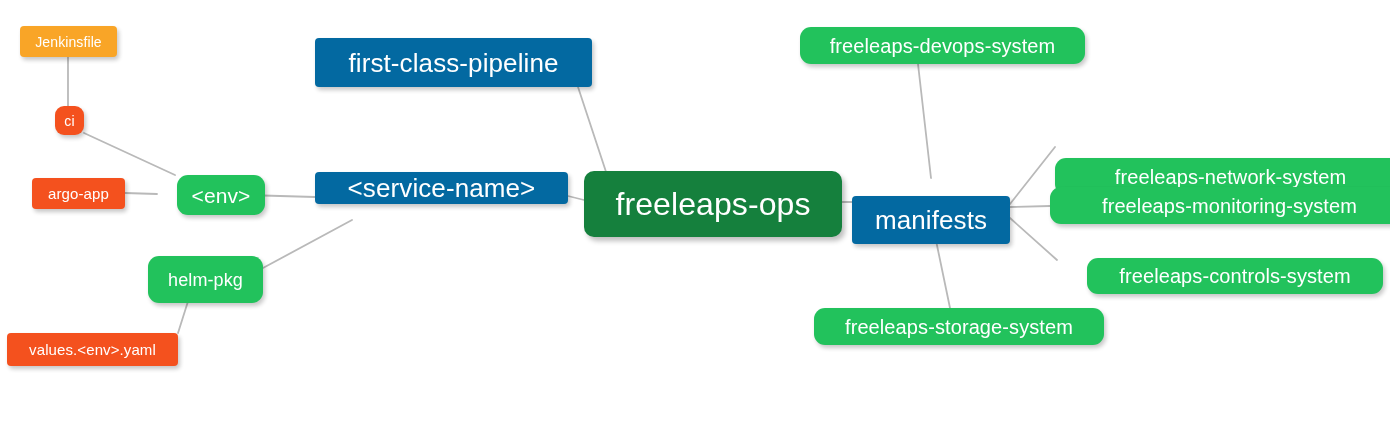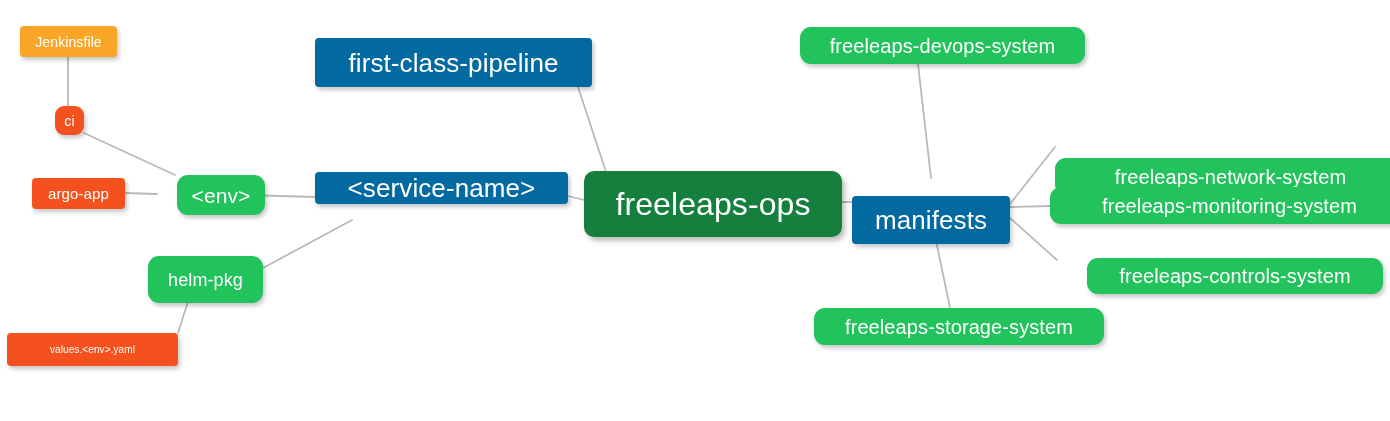--- a/index.html
+++ b/index.html
@@ -77,20 +77,20 @@
   <div id="node-layer">
       <div class="node node-root" style="left: 584px; top: 171px; width: 258px; height: 66px; font-size: 32px;">freeleaps-ops</div>
       <div class="node node-blue" style="left: 315px; top: 172px; width: 253px; height: 32px; font-size: 26px;">&lt;service-name&gt;</div>
       <div class="node node-blue" style="left: 315px; top: 38px; width: 277px; height: 49px; font-size: 26px;">first-class-pipeline</div>
       <div class="node node-blue" style="left: 852px; top: 196px; width: 158px; height: 48px; font-size: 26px;">manifests</div>
       <div class="node node-green" style="left: 157px; top: 175px; width: 88px; height: 40px; font-size: 21px; margin-left: 20px;">&lt;env&gt;</div>
       <div class="node node-green" style="left: 148px; top: 256px; width: 115px; height: 47px; font-size: 18px;">helm-pkg</div>
       <div class="node node-orange" style="left: 20px; top: 26px; width: 97px; height: 31px; font-size: 14px;">Jenkinsfile</div>
       <div class="node node-red" style="left: 55px; top: 106px; width: 29px; height: 29px; font-size: 14px; border-radius: 9px;">ci</div>
       <div class="node node-red" style="left: 32px; top: 178px; width: 93px; height: 31px; font-size: 15px;">argo-app</div>
-      <div class="node node-red" style="left: 7px; top: 333px; width: 171px; height: 33px; font-size: 10px;">values.&lt;env&gt;.yaml</div>
+      <div class="node node-red" style="left: 7px; top: 333px; width: 171px; height: 33px; font-size: 15px;">values.&lt;env&gt;.yaml</div>
       <div class="node node-green" style="left: 800px; top: 27px; width: 285px; height: 37px; font-size: 20px;">freeleaps-devops-system</div>
       <div class="node node-green" style="left: 1055px; top: 112px; width: 351px; height: 37px; font-size: 20px; margin-top: 46px;">freeleaps-network-system</div>
       <div class="node node-green" style="left: 1050px; top: 187px; width: 359px; height: 37px; font-size: 20px;">freeleaps-monitoring-system</div>
       <div class="node node-green" style="left: 1057px; top: 258px; width: 296px; height: 36px; font-size: 20px; margin-left: 30px;">freeleaps-controls-system</div>
       <div class="node node-green" style="left: 814px; top: 308px; width: 290px; height: 37px; font-size: 20px;">freeleaps-storage-system</div>
     </div>
 </div>
 
 </body></html>

